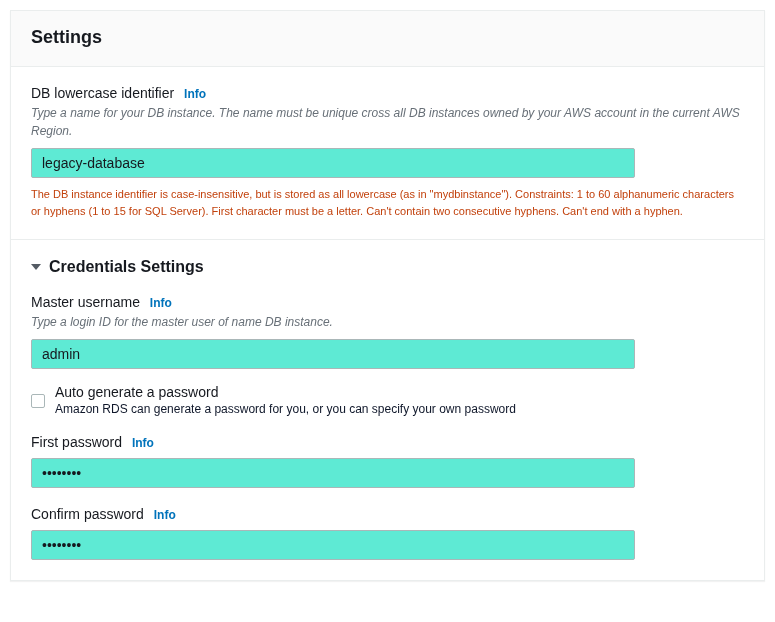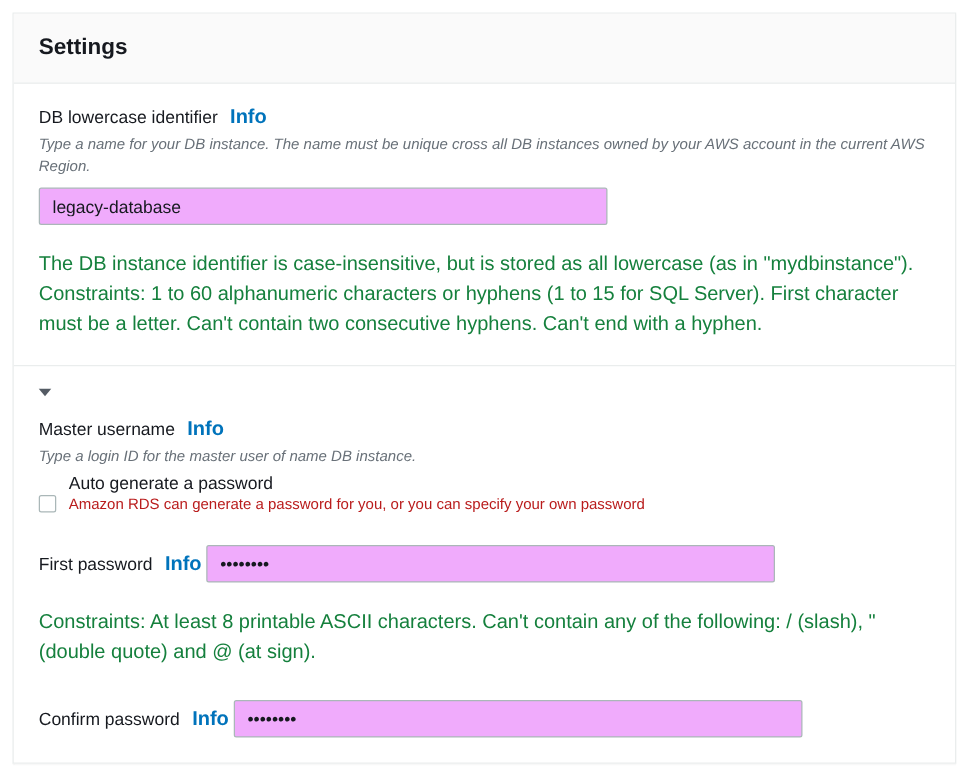--- a/index.html
+++ b/index.html
@@ -32,50 +32,50 @@
       border-top: 1px solid #eaeded;
     }
     .field-label {
       font-size: 14px;
       font-weight: 400;
       color: #16191f;
       display: inline-block;
     }
     .info-link {
       color: #0073bb;
-      font-size: 16px;
+      font-size: 12px;
       font-weight: 700;
       margin-left: 6px;
       cursor: pointer;
       text-decoration: none;
     }
     .helper-text {
       color: #687078;
       font-size: 12px;
       line-height: 1.5;
       margin-top: 3px;
       font-style: italic;
     }
     .text-input {
-      width: 455px;
+      width: 604px;
       max-width: 100%;
       padding: 6px 10px;
       font-size: 14px;
       border: 1px solid #aab7b8;
       border-radius: 2px;
       margin-top: 8px;
       color: #16191f;
       font-family: inherit;
-      background: #f0abfc;
+      background: #5eead4;
     }
     .constraint-text {
-      color: #15803d;
-      font-size: 16px;
+      color: #c2410c;
+      font-size: 11px;
       line-height: 1.5;
-      margin-top: 20px;
+      margin-top: 8px;
     }
     .collapsible-header {
       display: flex;
       align-items: center;
       cursor: pointer;
       margin-bottom: 18px;
     }
     .triangle {
       display: inline-block;
       width: 0;
@@ -91,22 +91,22 @@
       color: #16191f;
     }
     .field-group {
       margin-bottom: 18px;
     }
     .field-group:last-child {
       margin-bottom: 0;
     }
     .checkbox-row {
       display: flex;
-      align-items: flex-end;
-      margin-top: 4px;
+      align-items: center;
+      margin-top: 15px;
     }
     .checkbox {
       width: 14px;
       height: 14px;
       border: 1px solid #aab7b8;
       border-radius: 2px;
       background: #ffffff;
       margin-right: 10px;
       margin-top: 2px;
       flex-shrink: 0;
@@ -114,21 +114,21 @@
     }
     .checkbox-content {
       flex: 1;
     }
     .checkbox-label {
       font-size: 14px;
       color: #16191f;
       cursor: pointer;
     }
     .checkbox-desc {
-      color: #b91c1c;
+      color: #0f172a;
       font-size: 12px;
       margin-top: 2px;
     }
   </style>
 </head>
 <body>
 
 <div class="panel">
   <div class="panel-header">
     <h1>Settings</h1>
@@ -140,40 +140,41 @@
       <a class="info-link">Info</a>
       <div class="helper-text">Type a name for your DB instance. The name must be unique cross all DB instances owned by your AWS account in the current AWS Region.</div>
       <input type="text" class="text-input" value="legacy-database" style="">
       <div class="constraint-text">The DB instance identifier is case-insensitive, but is stored as all lowercase (as in "mydbinstance"). Constraints: 1 to 60 alphanumeric characters or hyphens (1 to 15 for SQL Server). First character must be a letter. Can't contain two consecutive hyphens. Can't end with a hyphen.</div>
     </div>
   </div>
 
   <div class="section">
     <div class="collapsible-header">
       <span class="triangle"></span>
+      <h2>Credentials Settings</h2>
     </div>
 
     <div class="field-group">
       <span class="field-label">Master username</span>
       <a class="info-link">Info</a>
       <div class="helper-text">Type a login ID for the master user of name DB instance.</div>
+      <input type="text" class="text-input" value="admin" style="">
       <div class="checkbox-row">
         <div class="checkbox"></div>
         <div class="checkbox-content">
           <div class="checkbox-label">Auto generate a password</div>
           <div class="checkbox-desc">Amazon RDS can generate a password for you, or you can specify your own password</div>
         </div>
       </div>
     </div>
 
     <div class="field-group">
       <span class="field-label">First password</span>
       <a class="info-link">Info</a>
       <input type="text" class="text-input" value="••••••••" style="">
-      <div class="constraint-text">Constraints: At least 8 printable ASCII characters. Can't contain any of the following: / (slash), "(double quote) and @ (at sign).</div>
     </div>
 
     <div class="field-group">
       <span class="field-label">Confirm password</span>
       <a class="info-link">Info</a>
       <input type="text" class="text-input" value="••••••••" style="">
     </div>
   </div>
 </div>
 

